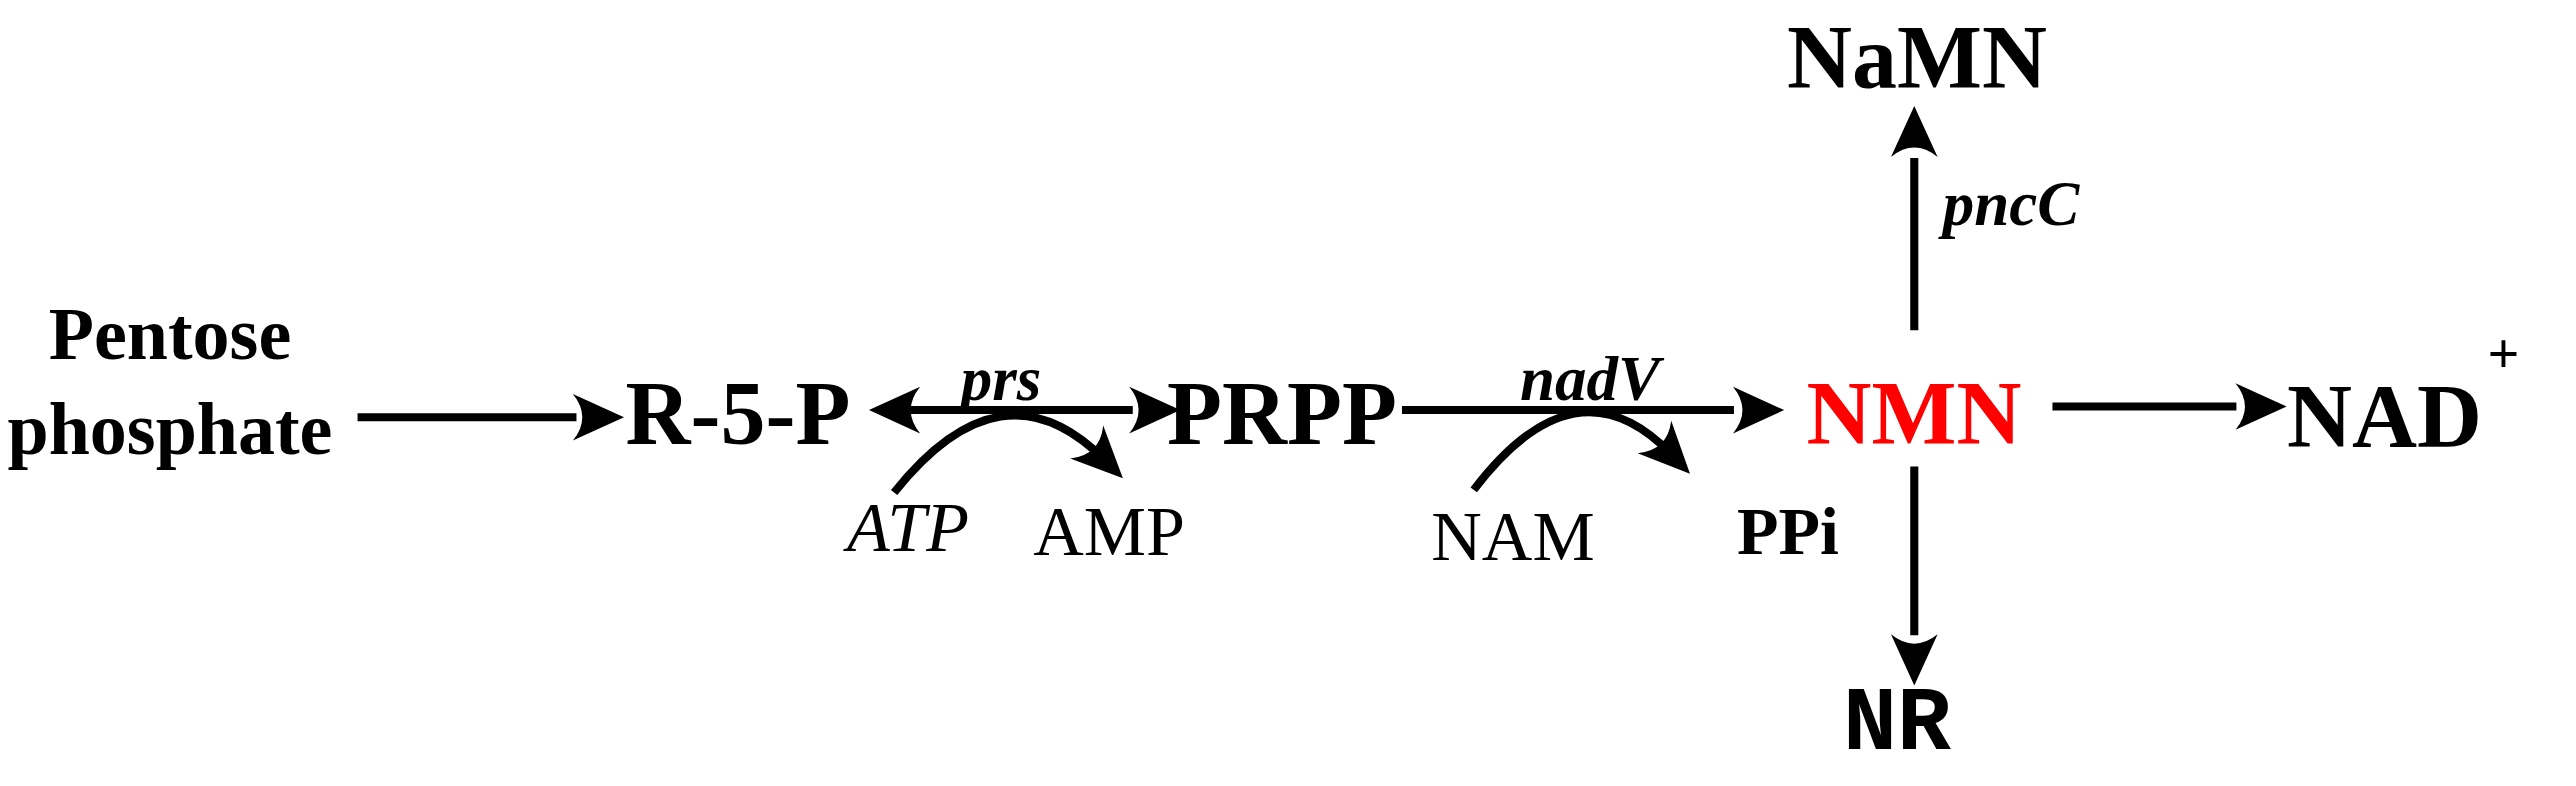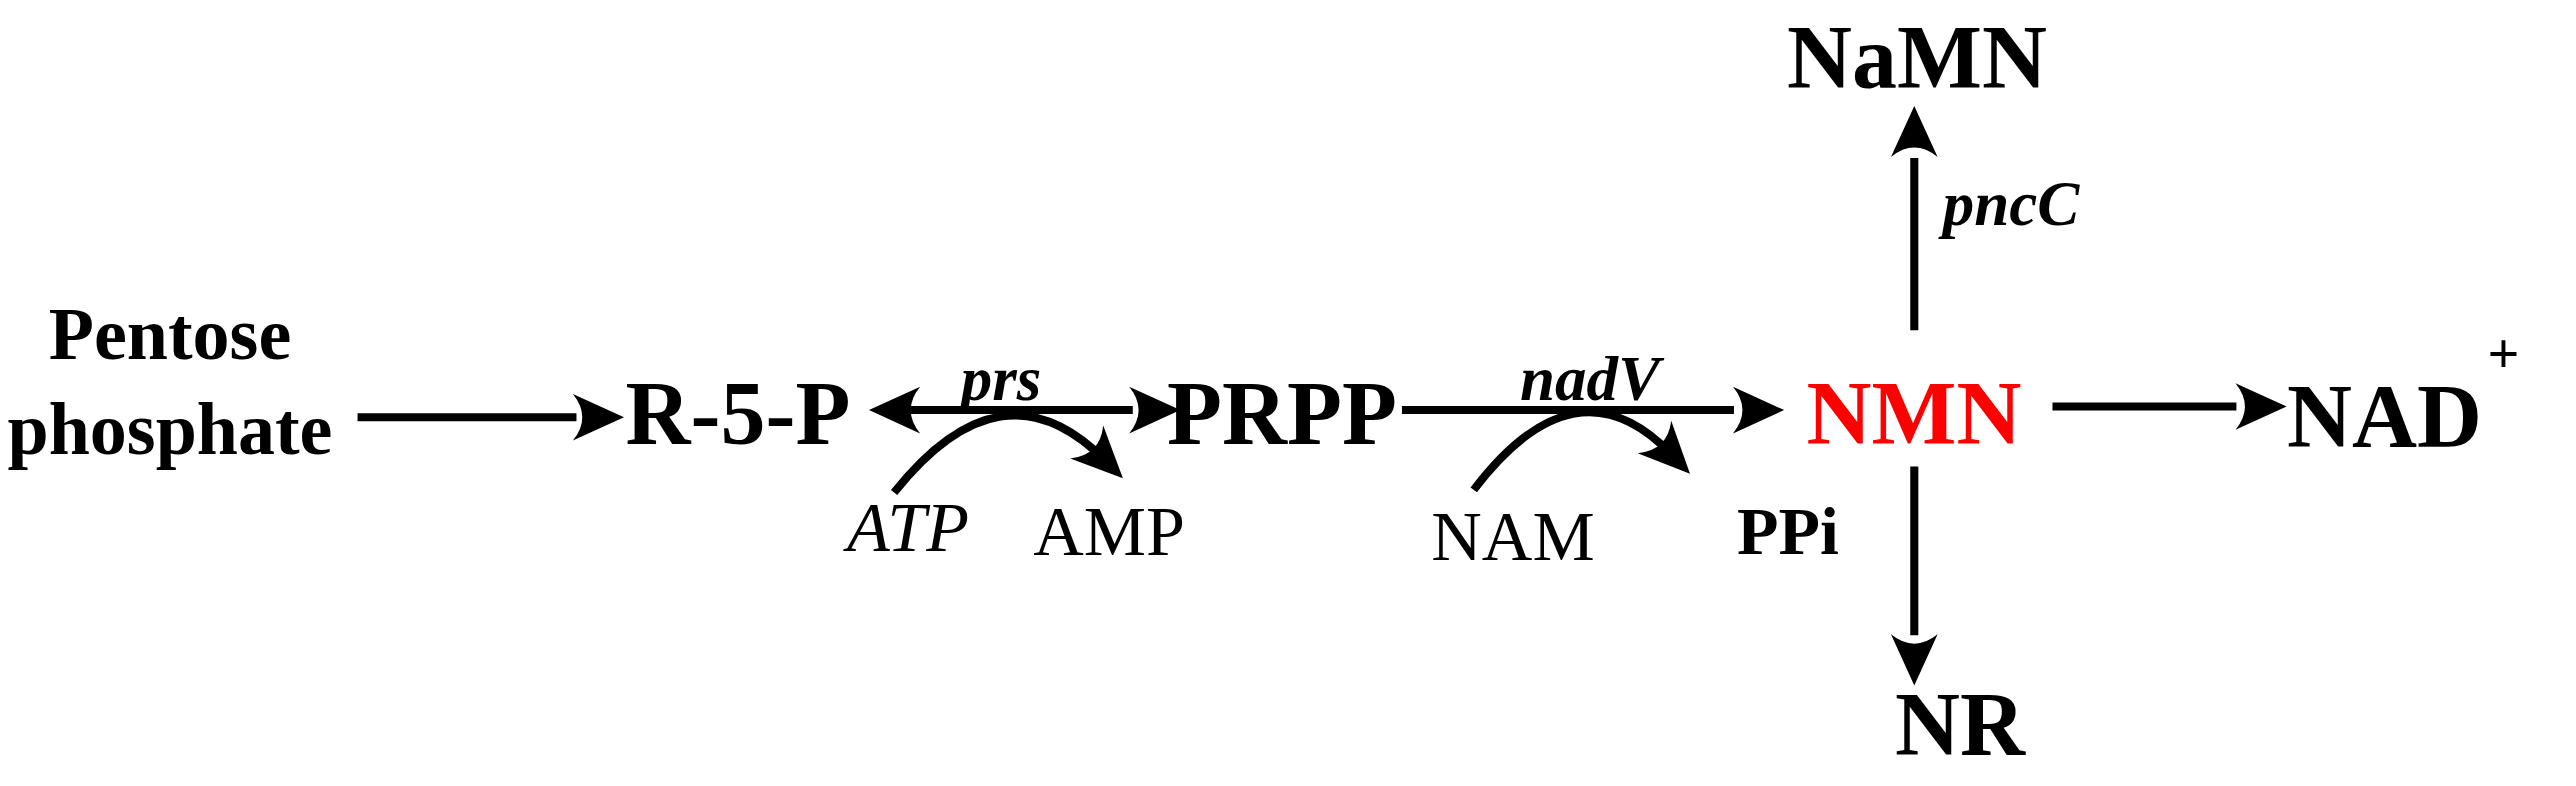--- a/index.html
+++ b/index.html
@@ -61,21 +61,21 @@
     <div>phosphate</div>
   </div>
 
   <div class="lbl big c" style="left:738px;top:369px;">R-5-P</div>
   <div class="lbl big c" style="left: 1914px; top: 369px; color: rgb(254, 0, 0);">NMN</div>
   <div class="lbl big c" style="left:1282px;top:369px;">PRPP</div>
 
   <div class="lbl big" style="left:2287px;top:369px;"><span>NAD</span><sup class="sup">+</sup></div>
 
   <div class="lbl big c" style="left:1917px;top:12.6px;">NaMN</div>
-  <div class="lbl big c" style="left:1960px;top:680px;">NR</div>
+  <div class="lbl big c" style="left:1897px;top:680px;font-family:Liberation Mono, monospace;">NR</div>
 
   <div class="lbl cof c" style="left:908px;top:493px;font-style:italic;">ATP</div>
   <div class="lbl cof c" style="left:1109px;top:497px;">AMP</div>
   <div class="lbl cof c" style="left:1513px;top:502px;">NAM</div>
   <div class="lbl cofb c" style="left:1788px;top:497px;">PPi</div>
 
   <div class="lbl gene c" style="left:1001px;top:348px;">prs</div>
   <div class="lbl gene c" style="left:1590px;top:348px;">nadV</div>
   <div class="lbl gene c" style="left:2011px;top:173px;">pncC</div>
 

